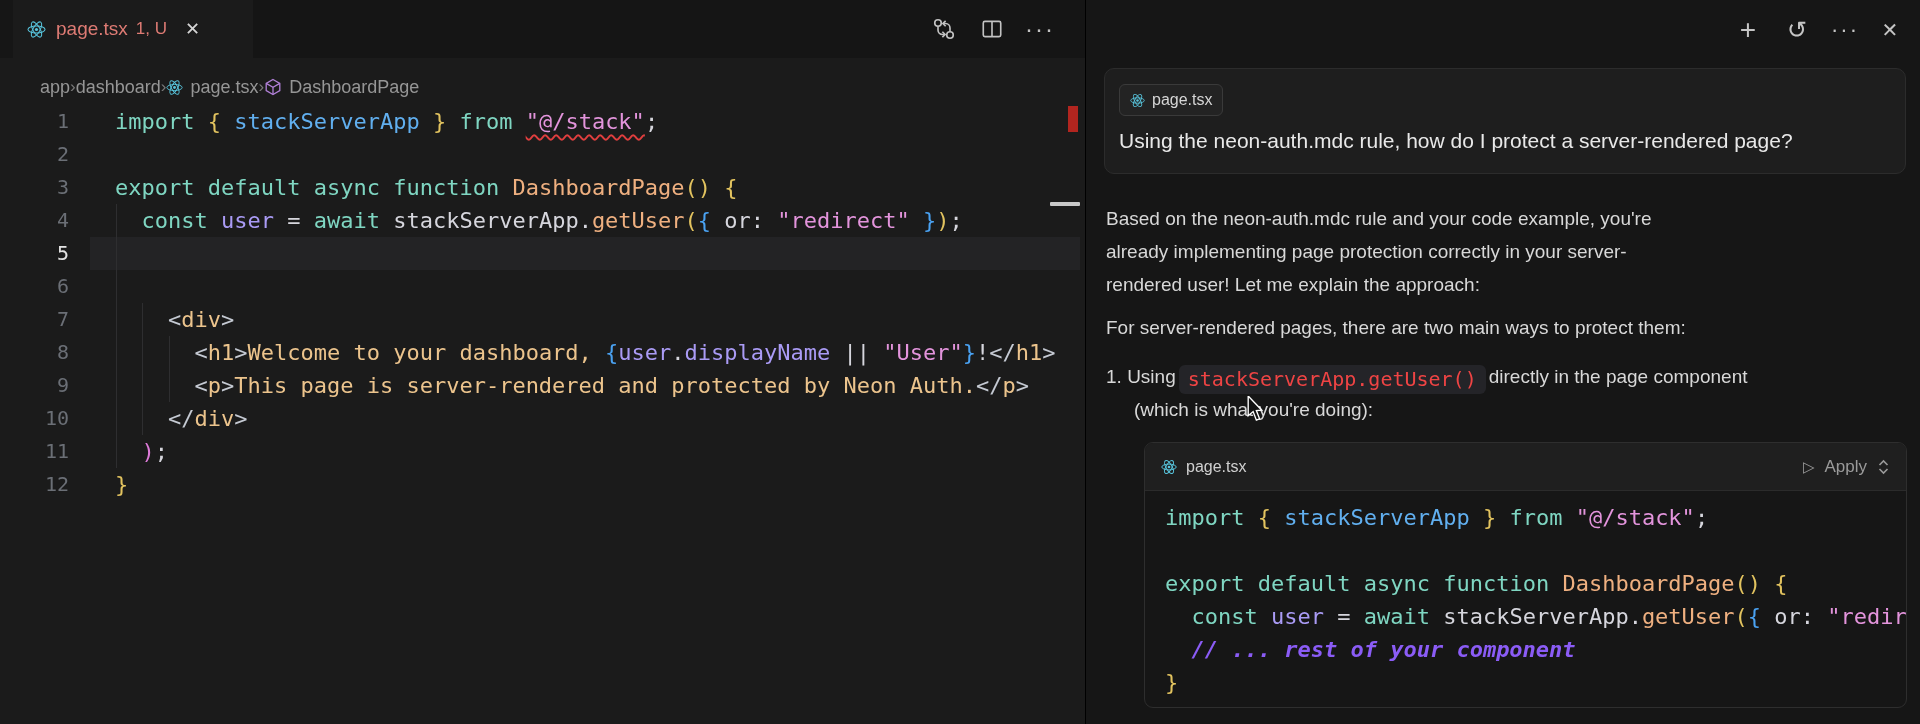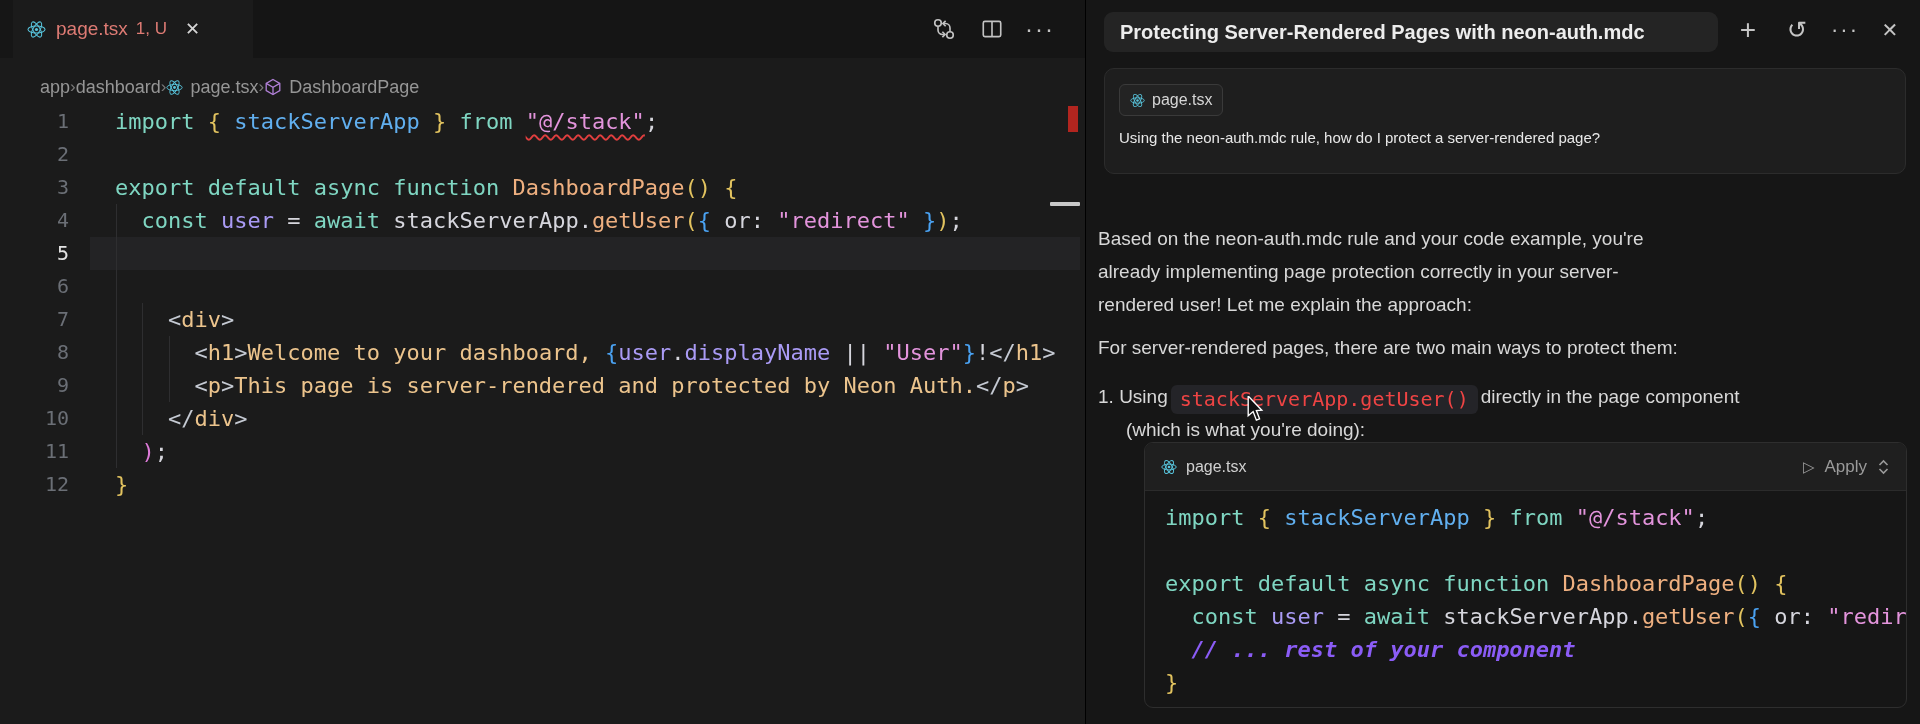--- a/index.html
+++ b/index.html
@@ -43,22 +43,22 @@
   .chat{position:absolute;left:1085px;top:0;width:835px;height:724px;background:#161616;border-left:1px solid #000;box-sizing:border-box;}
   .chat-title-pill{position:absolute;left:18px;top:12px;width:614px;height:40px;background:#242424;
        border-radius:9px;display:flex;align-items:center;padding:0 16px;box-sizing:border-box;}
   .chat-title{color:#ededed;font-size:20px;font-weight:600;white-space:nowrap;}
   .hd-ic{position:absolute;top:16px;width:28px;height:28px;display:flex;align-items:center;
        justify-content:center;color:#c5c5c5;cursor:pointer;}
   .user-card{position:absolute;left:18px;top:68px;width:802px;height:106px;background:#1e1e1e;
        border:1px solid #2c2c2c;border-radius:10px;box-sizing:border-box;padding:15px 14px;}
   .file-chip{display:inline-flex;align-items:center;gap:7px;border:1px solid #3a3a3a;background:#232323;
        border-radius:6px;height:30px;padding:0 10px;color:#d6d6d6;font-size:16px;}
-  .user-msg{color:#e8e8e8;font-size:15px;margin-top:13px;white-space:nowrap;}
-  .asst{position:absolute;left:12px;top:202px;width:800px;color:#d8d8d8;font-size:19px;margin-top:20px;}
+  .user-msg{color:#e8e8e8;font-size:21px;margin-top:13px;white-space:nowrap;}
+  .asst{position:absolute;left:20px;top:202px;width:800px;color:#d8d8d8;font-size:19px;}
   .al{height:33px;line-height:33px;white-space:pre;}
   .p2{margin-top:10px;}
   .li1{margin-top:16px;}
   .inline-code{display:inline-block;background:#242428;border-radius:6px;padding:0 9px;margin:0 3px;
        font-family:"DejaVu Sans Mono",monospace;font-size:20px;color:#ef4444;line-height:29px;vertical-align:-3px;}
   .li2{padding-left:28px;}
   .code-block{position:absolute;left:58px;top:442px;width:763px;height:266px;border:1px solid #2e2e2e;
        border-radius:9px;box-sizing:border-box;overflow:hidden;background:#161616;}
   .cb-header{height:48px;background:#1f1f1f;border-bottom:1px solid #2b2b2b;display:flex;
        align-items:center;padding:0 16px;box-sizing:border-box;}
@@ -168,23 +168,20 @@
           <div class="cl"><span class="ln">10</span><span class="lc"><span class="t-pl">    </span><span class="t-tagb">&lt;/</span><span class="t-jsx">div</span><span class="t-tagb">&gt;</span></span></div>
           <div class="cl"><span class="ln">11</span><span class="lc"><span class="t-pl">  </span><span class="t-b2">)</span><span class="t-pl">;</span></span></div>
           <div class="cl"><span class="ln">12</span><span class="lc"><span class="t-b1">}</span></span></div>
         </div>
       <div class="ov-red"></div>
       <div class="ov-dash"></div>
     </div>
   </div>
 
   <div class="chat">
-    <div class="chat-title-pill">
-      <span class="chat-title">Protecting Server-Rendered Pages with neon-auth.mdc</span>
-    </div>
     <span class="hd-ic" style="left:648px;font-size:28px;font-weight:300;">+</span>
     <span class="hd-ic" style="left:697px;font-size:24px;">↺</span>
     <span class="hd-ic" style="left:745px;font-size:22px;letter-spacing:2px;">···</span>
     <span class="hd-ic" style="left:790px;font-size:20px;">✕</span>
 
     <div class="user-card">
       <span class="file-chip">
         <span>
           <svg width="15" height="15" viewBox="0 0 20 20">
               <g stroke="#58c4dc" stroke-width="1.2" fill="none">

